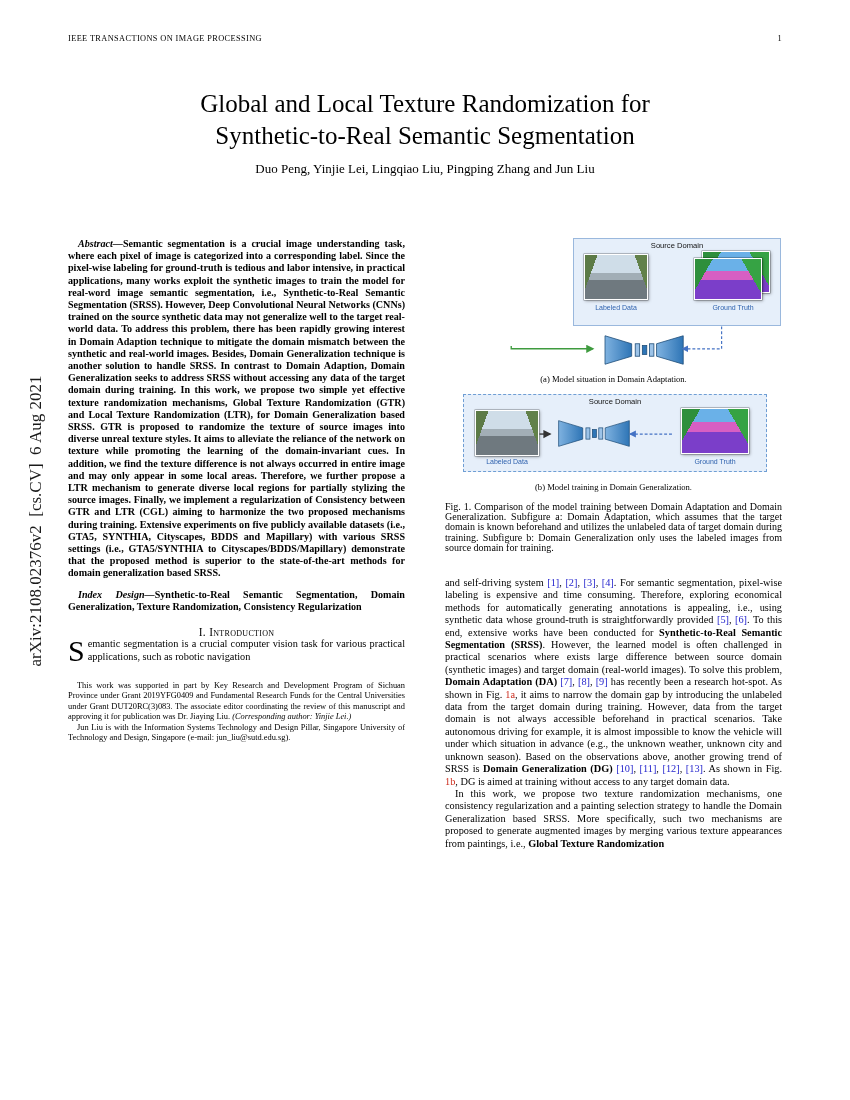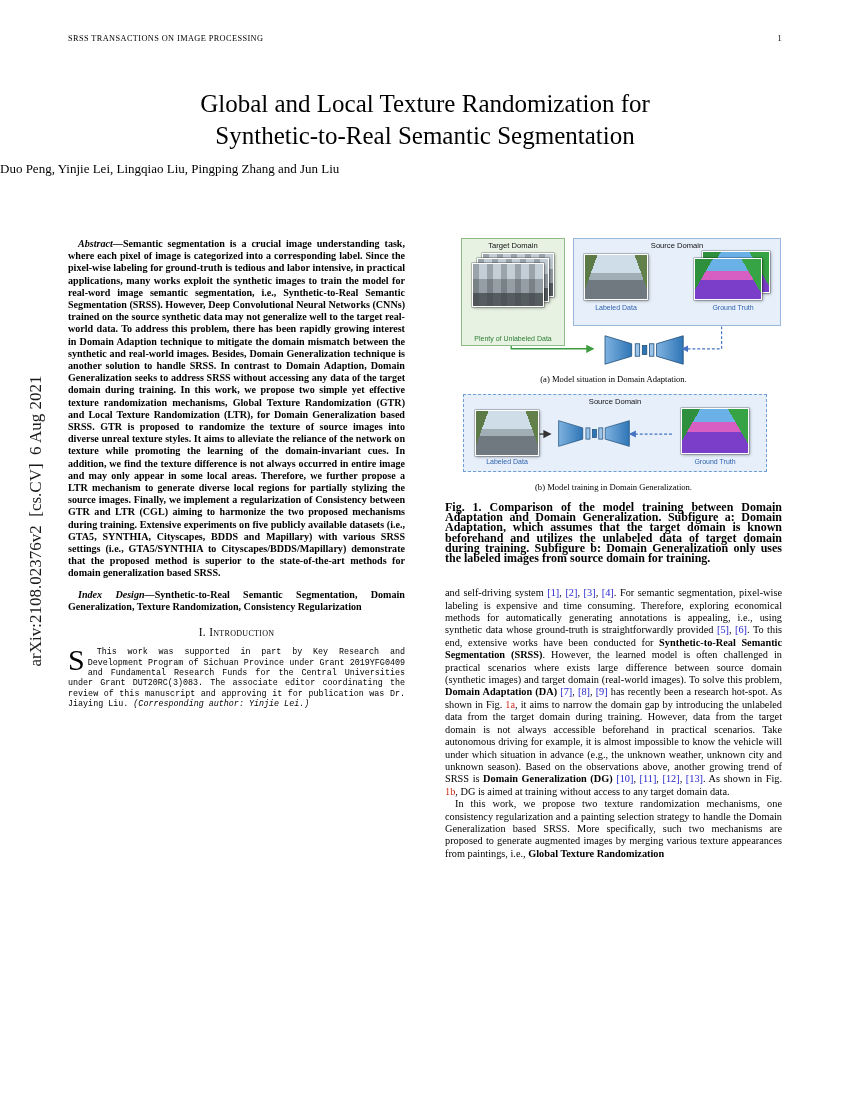--- a/index.html
+++ b/index.html
@@ -20,49 +20,49 @@
   }
 
   
   .title {
     position: absolute; top: 76px; left: 0; right: 0;
     text-align: center; font-size: 25px; line-height: 1.28;
   }
   .title-inner { max-width: 545px; margin: 12px auto; }
   .authors {
     position: absolute; top: 161px; left: 0; right: 0;
-    font-size: 13px;
+    text-align: center; font-size: 13px;
   }
 
   
   .arxiv {
     position: absolute; left: -213px; top: 510px; width: 500px; height: 22px;
     text-align: center; font-size: 17px; color: #1a1a1a;
     transform: rotate(-90deg); white-space: pre;
   }
 
   
   .columns { position: absolute; left: 68px; top: 238px; width: 714px; display: flex; gap: 40px; }
   .col { width: 346px; }
 
   .abstract { font-size: 10.1px; line-height: 12.2px; font-weight: bold; text-align: justify; text-indent: 10px; }
   .abstract .lead { font-style: italic; }
   .terms { margin-top: 9px; }
 
   .sec {
-    margin: 13px 0 9px; text-align: center; font-size: 11.5px;
+    margin: 13px 0 0; text-align: center; font-size: 11.5px;
     font-weight: normal; font-variant: small-caps; letter-spacing: 0.3px;
   }
 
   .body { font-size: 10.3px; line-height: 12.4px; text-align: justify; }
   .dropcap { float: left; font-size: 30px; line-height: 23px; padding: 1px 3px 0 0; }
   .p-indent { text-indent: 10px; }
   .mt { margin-top: 24px; }
 
-  .footnotes { margin-top: 4px; font-size: 8.4px; line-height: 10.4px; text-align: justify; font-family: Liberation Mono, monospace; }
+  .footnotes { margin-top: 18px; font-size: 8.4px; line-height: 10.4px; text-align: justify; }
   .footnotes p { text-indent: 9px; }
 
   
   .subfig-a { position: relative; height: 132px; }
   .subfig-b { position: relative; height: 84px; margin-top: 2px; }
   .panel { position: absolute; }
   .panel-title { font-family: "Liberation Sans", sans-serif; font-size: 7.6px; text-align: center; padding-top: 2px; color: #111; }
   .panel-target { left: 16px; top: 0; width: 104px; height: 108px; background: #e7f2e3; border: 1px solid #8fbc86; }
   .panel-source-a { left: 128px; top: 0; width: 208px; height: 88px; background: #e6effa; border: 1px solid #9ab8dd; }
   .panel-source-b { left: 18px; top: 0; width: 304px; height: 78px; background: #e6effa; border: 1px dashed #6f9ed4; }
@@ -94,69 +94,61 @@
   .stack { position: absolute; left: 10px; top: 14px; width: 84px; height: 64px; }
   .stack .photo { width: 72px; height: 44px; }
   .ph3 { left: 10px; top: 0; }
   .ph2 { left: 5px; top: 5px; }
   .ph1 { left: 0; top: 10px; }
 
   .net { position: absolute; }
   .overlay { position: absolute; inset: 0; width: 100%; height: 100%; }
 
   .subcap { font-size: 8.6px; text-align: center; margin: 4px 0 10px; }
-  .figcap { font-size: 12px; line-height: 10.2px; text-align: justify; margin-top: 10px; font-weight: bold; }
+  .figcap { font-size: 10px; line-height: 10.2px; text-align: justify; margin-top: 10px; }
 </style>
 </head>
 <body>
 
 <div>
 
   <div class="running-head">
-    <span>SRSS TRANSACTIONS ON IMAGE PROCESSING</span>
+    <span>IEEE TRANSACTIONS ON IMAGE PROCESSING</span>
     <span>1</span>
   </div>
 
   <div class="arxiv">arXiv:2108.02376v2  [cs.CV]  6 Aug 2021</div>
 
   <div class="title">
     <div class="title-inner">Global and Local Texture Randomization for Synthetic-to-Real Semantic Segmentation</div>
   </div>
   <div class="authors">Duo Peng, Yinjie Lei, Lingqiao Liu, Pingping Zhang and Jun Liu</div>
 
   <div class="columns">
 
     <div class="col">
       <p class="abstract"><span class="lead">Abstract—</span><span>Semantic segmentation is a crucial image understanding task, where each pixel of image is categorized into a corresponding label. Since the pixel-wise labeling for ground-truth is tedious and labor intensive, in practical applications, many works exploit the synthetic images to train the model for real-word image semantic segmentation, i.e., Synthetic-to-Real Semantic Segmentation (SRSS). However, Deep Convolutional Neural Networks (CNNs) trained on the source synthetic data may not generalize well to the target real-world data. To address this problem, there has been rapidly growing interest in Domain Adaption technique to mitigate the domain mismatch between the synthetic and real-world images. Besides, Domain Generalization technique is another solution to handle SRSS. In contrast to Domain Adaption, Domain Generalization seeks to address SRSS without accessing any data of the target domain during training. In this work, we propose two simple yet effective texture randomization mechanisms, Global Texture Randomization (GTR) and Local Texture Randomization (LTR), for Domain Generalization based SRSS. GTR is proposed to randomize the texture of source images into diverse unreal texture styles. It aims to alleviate the reliance of the network on texture while promoting the learning of the domain-invariant cues. In addition, we find the texture difference is not always occurred in entire image and may only appear in some local areas. Therefore, we further propose a LTR mechanism to generate diverse local regions for partially stylizing the source images. Finally, we implement a regularization of Consistency between GTR and LTR (CGL) aiming to harmonize the two proposed mechanisms during training. Extensive experiments on five publicly available datasets (i.e., GTA5, SYNTHIA, Cityscapes, BDDS and Mapillary) with various SRSS settings (i.e., GTA5/SYNTHIA to Cityscapes/BDDS/Mapillary) demonstrate that the proposed method is superior to the state-of-the-art methods for domain generalization based SRSS.</span></p>
 
       <p class="abstract terms"><span class="lead">Index Design—</span><span>Synthetic-to-Real Semantic Segmentation, Domain Generalization, Texture Randomization, Consistency Regularization</span></p>
 
       <h2 class="sec">I. Introduction</h2>
 
-      <p class="body"><span class="dropcap">S</span></p>
+      <p class="body"><span class="dropcap">S</span><span>emantic segmentation is a crucial computer vision task for various practical applications, such as robotic navigation</span></p>
 
       <div class="footnotes">
         <p><span>This work was supported in part by Key Research and Development Program of Sichuan Province under Grant 2019YFG0409 and Fundamental Research Funds for the Central Universities under Grant DUT20RC(3)083. The associate editor coordinating the review of this manuscript and approving it for publication was Dr. Jiaying Liu. </span><span style="font-style: italic;">(Corresponding author: Yinjie Lei.)</span></p>
+        <p>Jun Liu is with the Information Systems Technology and Design Pillar, Singapore University of Technology and Design, Singapore (e-mail: jun_liu@sutd.edu.sg).</p>
       </div>
     </div>
 
     <div class="col">
 
       <figure>
 
         <div class="subfig-a">
-          <div class="panel panel-target">
-            <div class="panel-title">Target Domain</div>
-            <div class="stack">
-              <div class="photo city ph3"></div>
-              <div class="photo city ph2"></div>
-              <div class="photo city ph1"></div>
-            </div>
-            <div class="lbl green" style="left:0;right:0;bottom:3px;">Plenty of Unlabeled Data</div>
-          </div>
 
           <div class="panel panel-source-a">
             <div class="panel-title">Source Domain</div>
             <div class="photo road" style="left:10px;top:15px;width:64px;height:46px;"></div>
             <div class="lbl blue" style="left:0;top:65px;width:84px;">Labeled Data</div>
             <div class="photo seg" style="left:128px;top:12px;width:68px;height:42px;"></div>
             <div class="photo seg" style="left:120px;top:19px;width:68px;height:42px;"></div>
             <div class="lbl blue" style="left:114px;top:65px;width:90px;">Ground Truth</div>
           </div>
 

